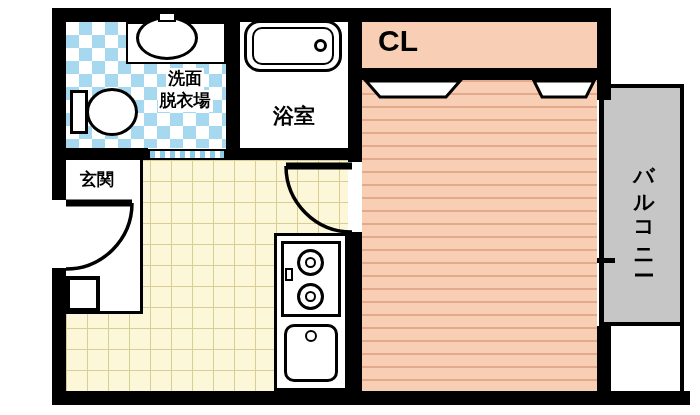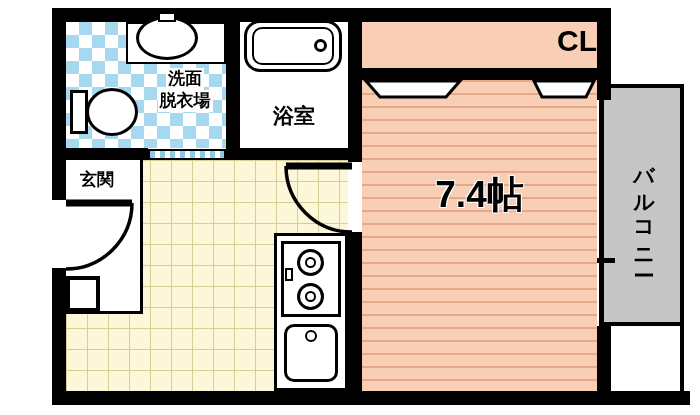--- a/index.html
+++ b/index.html
@@ -82,24 +82,23 @@
 
   <svg class="ov" width="700" height="415" viewBox="0 0 700 415">
     <line x1="66" y1="203" x2="132" y2="203" stroke="#000" stroke-width="7"></line>
     <path d="M 132 203 A 66 66 0 0 1 66 269" fill="none" stroke="#000" stroke-width="3.5"></path>
     <line x1="352" y1="166" x2="286" y2="166" stroke="#000" stroke-width="7"></line>
     <path d="M 286 166 A 66 66 0 0 0 352 232" fill="none" stroke="#000" stroke-width="3.5"></path>
     <polygon points="366,81 460,81 446,97 380,97" fill="#fff" stroke="#000" stroke-width="3"></polygon>
     <polygon points="534,81 594,81 586,97 542,97" fill="#fff" stroke="#000" stroke-width="3"></polygon>
   </svg>
 
-  <div class="lbl" style="left:362px;top:24px;width:235px;text-align:right;font-size:30px;">CL</div>
+  <div class="lbl" style="left:378px;top:24px;width:235px;text-align:left;font-size:30px;">CL</div>
 
   <div class="lbl halo" style="left:362px;top:168px;width:235px;text-align:center;font-size:37px;line-height:1.45;">
-    <div>7.4帖</div>
   </div>
 
   <div class="lbl" style="left:630px;top:152px;font-size:21px;font-weight:800;letter-spacing:4px;writing-mode:vertical-rl;">バルコニー</div>
 
   <div class="lbl" style="left:240px;top:102px;width:108px;text-align:center;font-size:21px;">浴室</div>
 
   <div class="lbl lbl-wash" style="left:140px;top:68px;width:90px;text-align:center;font-size:17px;line-height:1.3;">
     <span>洗面</span><br>
     <span>脱衣場</span>
   </div>

